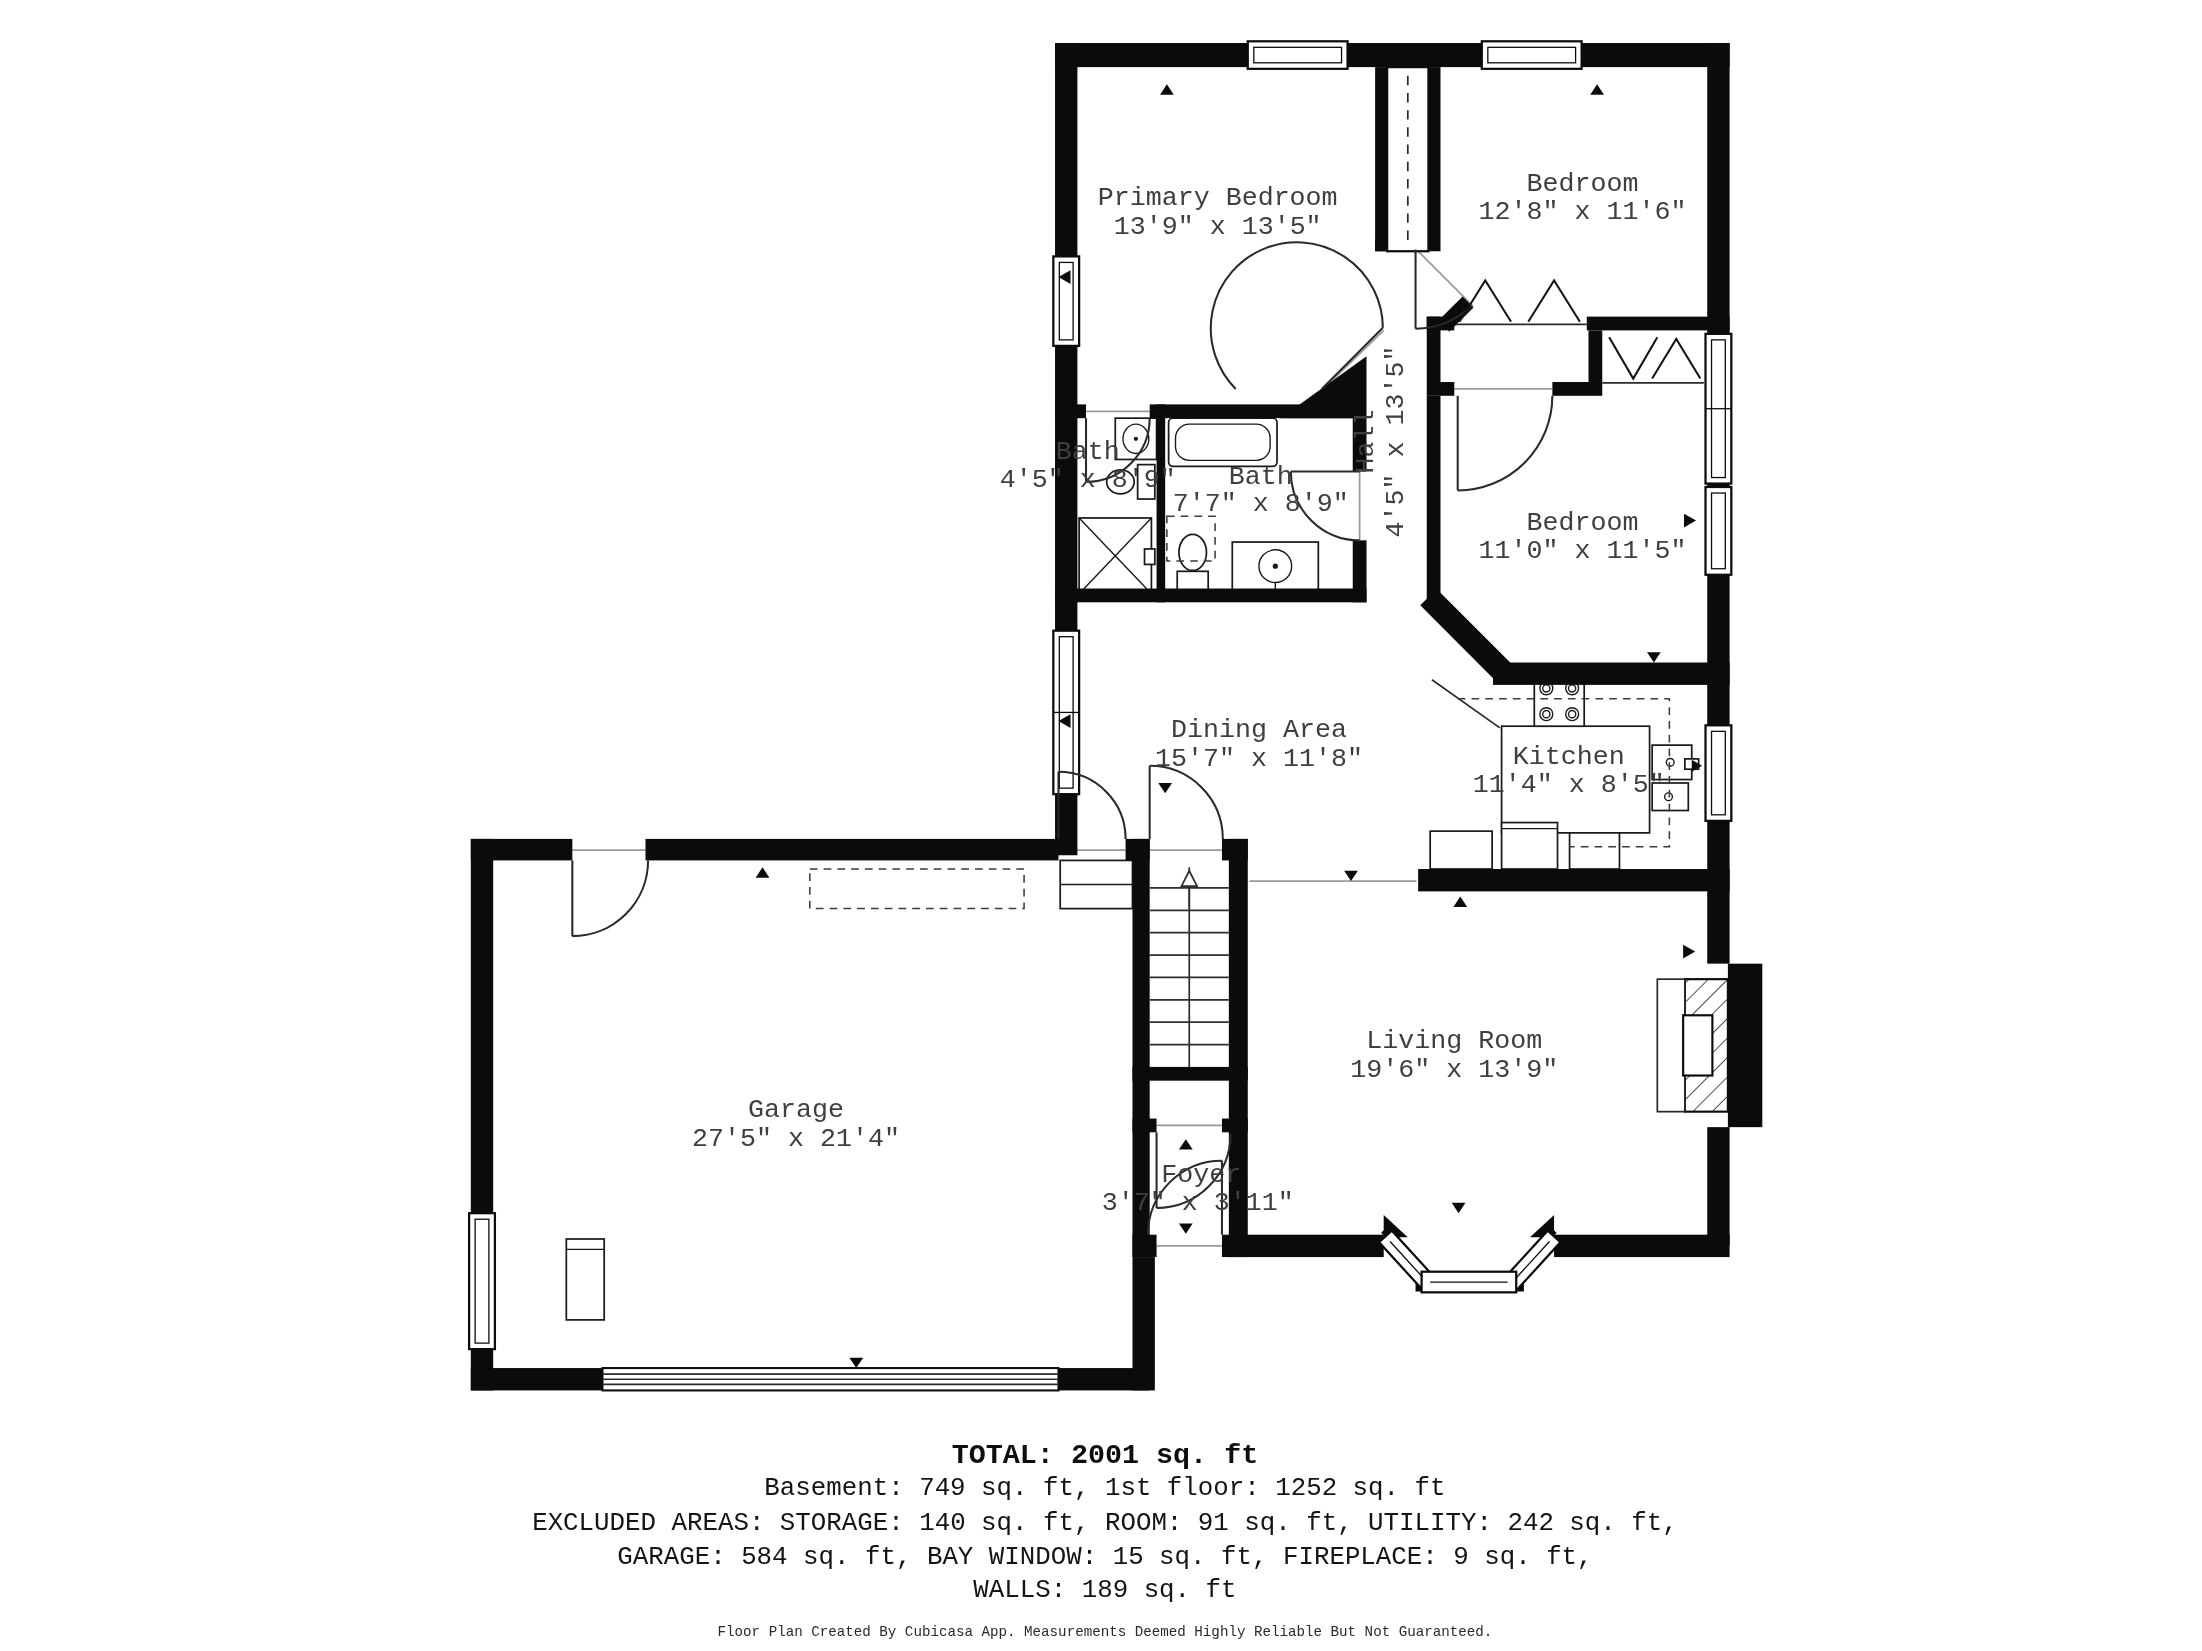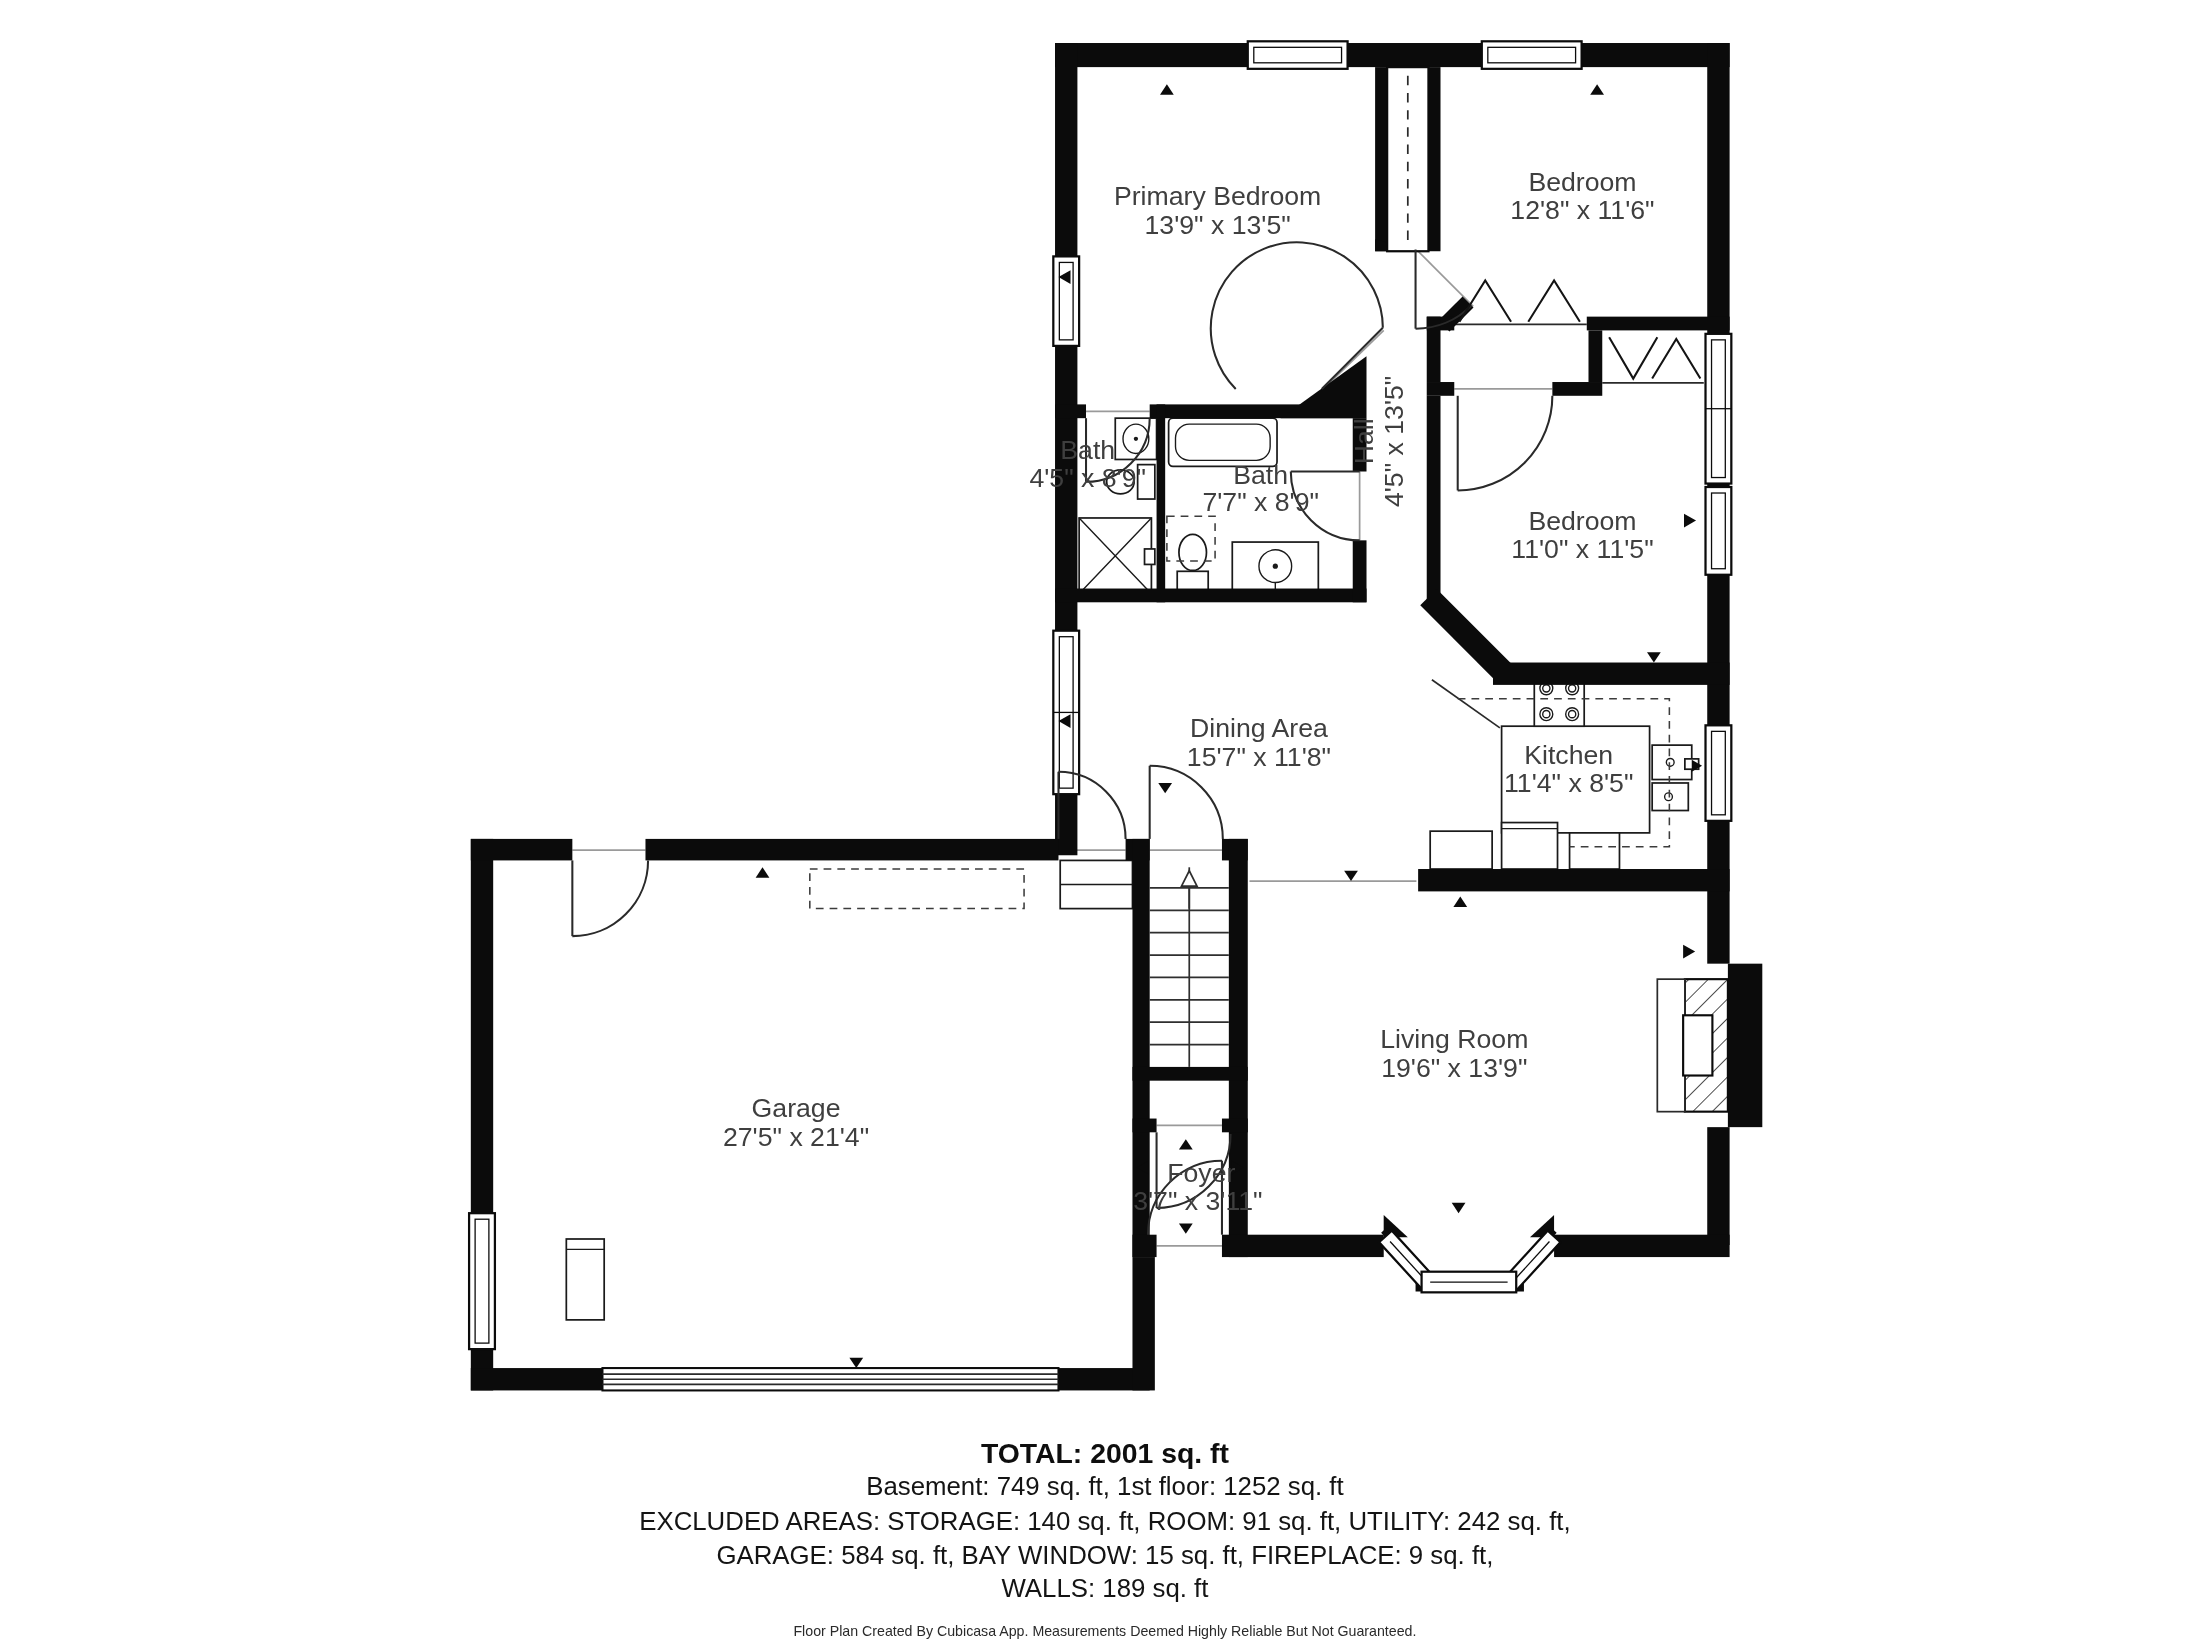--- a/index.html
+++ b/index.html
@@ -1,17 +1,17 @@
 <!DOCTYPE html>
 <html style="font-size:13.8px"><head>
 <meta charset="utf-8">
 <style>
   html,body{margin:0;padding:0;background:#ffffff;}
   .page{position:relative;width:2203px;height:1652px;background:#fff;overflow:hidden;
-        font-family:Liberation Sans, sans-serif;}
+        font-family:Liberation Mono, monospace;}
   svg{position:absolute;left:0;top:0;}
   .room-name,.room-dims{fill:#3f3f3f;font-size:31px;}
   .sum-total{fill:#0e0e0e;font-size:33px;font-weight:700;}
   .sum-line{fill:#141414;font-size:30px;}
   .sum-footer{fill:#2a2a2a;font-size:16.5px;}
   .wall{fill:#0b0b0b;stroke:none;}
   .thinline{stroke:#2a2a2a;stroke-width:2;fill:none;}
   .openline{stroke:#9a9a9a;stroke-width:2;fill:none;}
   .fixture{fill:#ffffff;stroke:#1a1a1a;stroke-width:2;}
   .fixture-thin{fill:none;stroke:#1a1a1a;stroke-width:1.6;}

